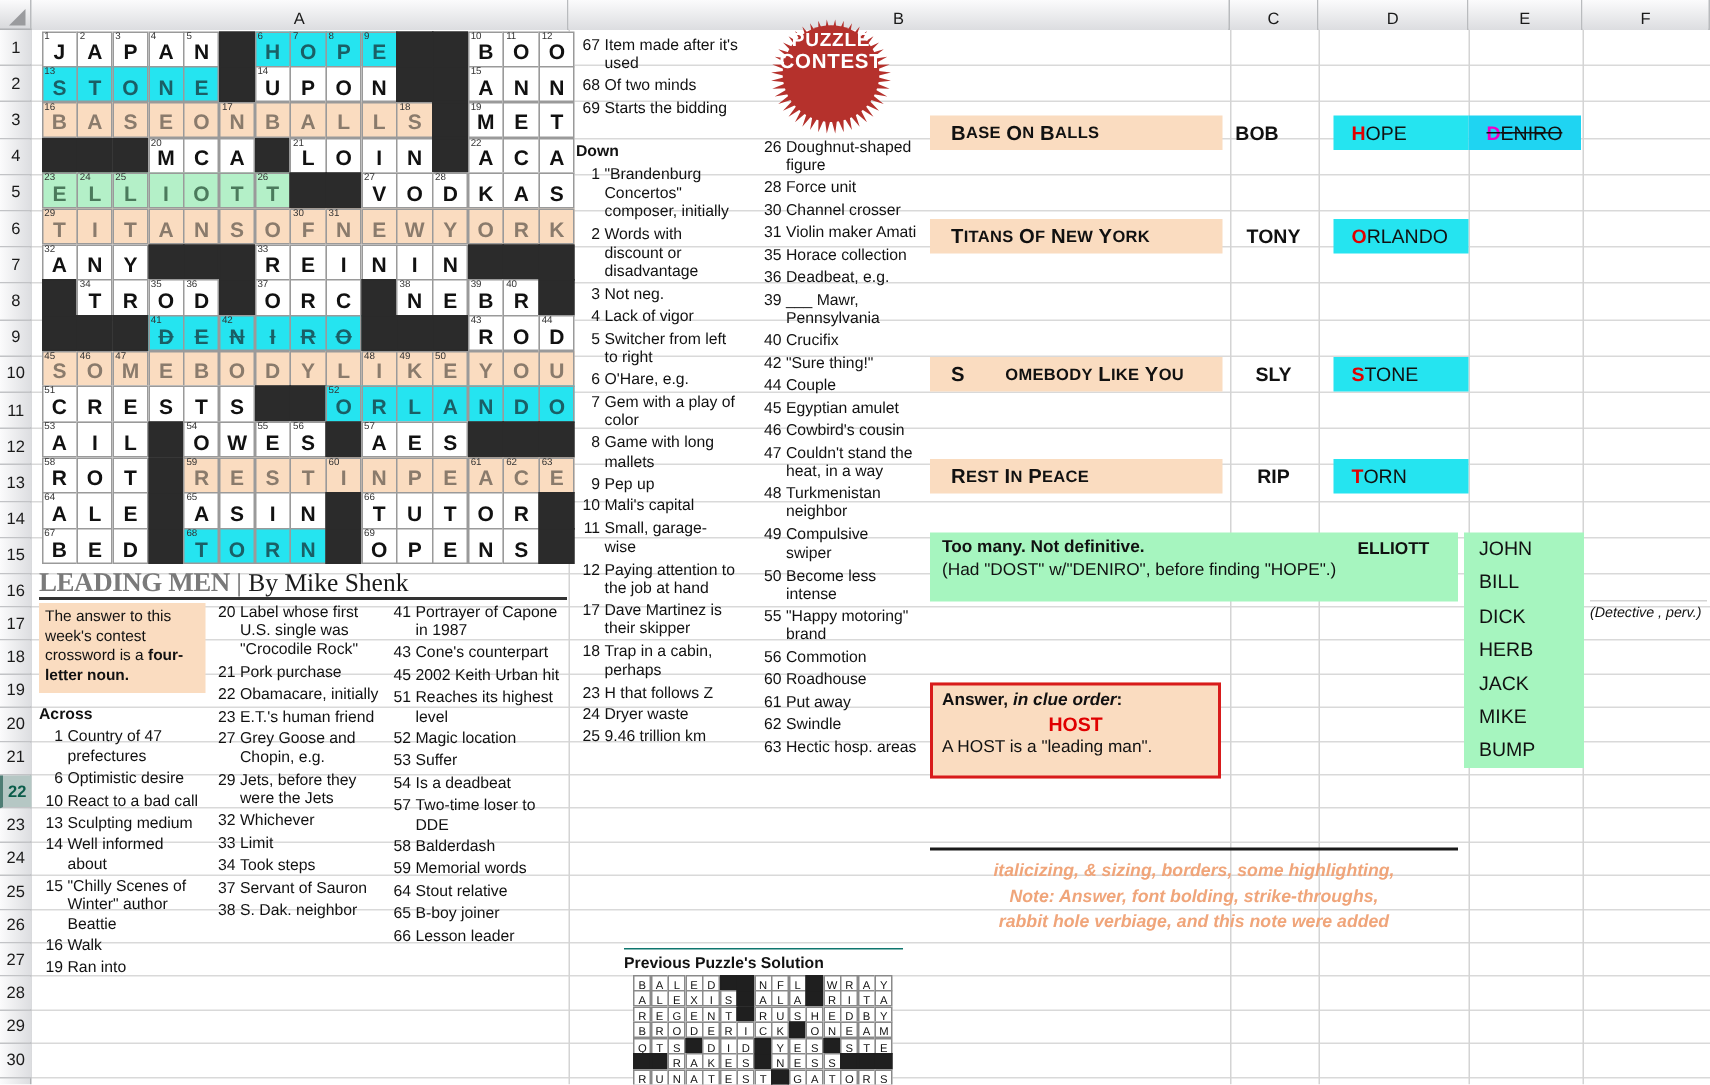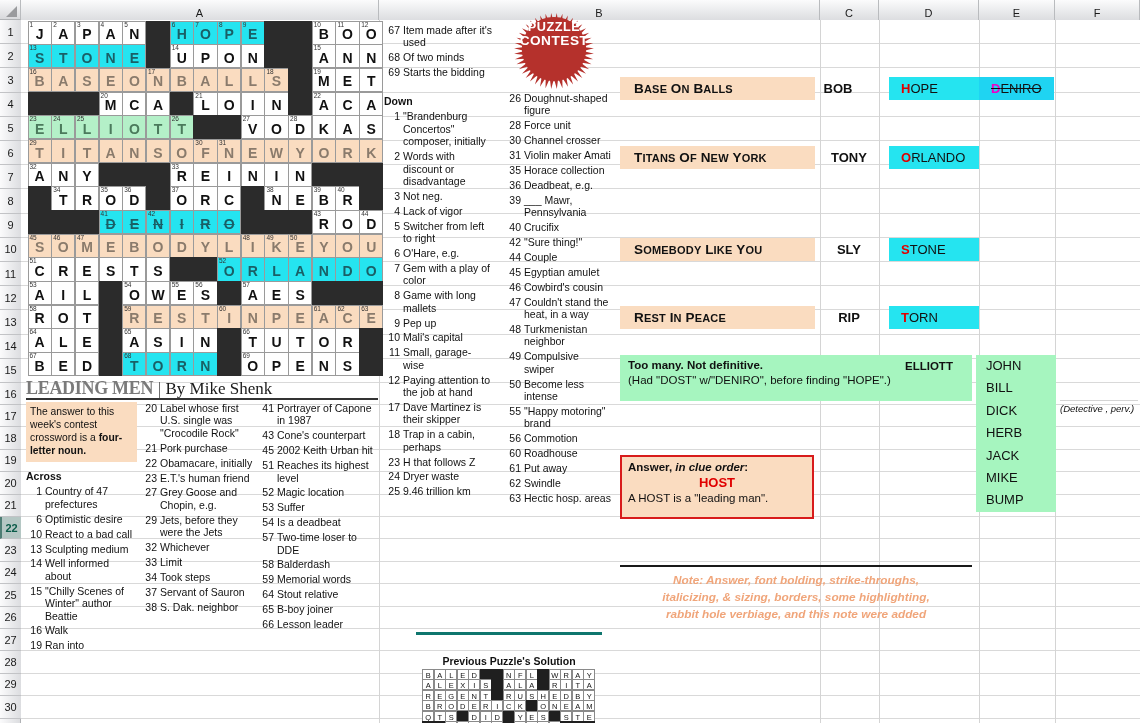--- a/index.html
+++ b/index.html
@@ -107,22 +107,22 @@
     background:#fadcc0; font-size:10.3px; line-height:13px; color:#111;
     padding:3px 4px;
   }
   #notebox b { font-weight:bold; }
 
   
   #seal { position:absolute; left:505px; top:12px; width:98px; height:82px; }
 
   
   #prev { position:absolute; left:416px; top:632px; width:186px; }
-  #prev .hd { text-align:center; font-weight:bold; font-size:10.5px; color:#111; margin-bottom:2px;
-              border-top:3px solid #0f766e; padding-top:20px;}
+  #prev .hd { font-weight:bold; font-size:10.5px; color:#111; margin-bottom:2px;
+              border-top:1px solid #0f766e; padding-top:3px;}
   #prev .mini { display:flex; flex-direction:column; align-items:center; }
   #prev .mrow { display:flex; }
   #prev .mc { width:12px; height:11px; border:1px solid #8a8a8a; margin:-0.5px 0 0 -0.5px;
               font-size:7.5px; line-height:11px; text-align:center; color:#111;
               font-family:"Liberation Sans",sans-serif; background:#fff; }
   #prev .mc.b { background:#1f1f1f; border-color:#1f1f1f; }
 
   
   .acell {
     position:absolute; display:flex; align-items:center;
@@ -1427,21 +1427,21 @@
       <span class="rest">ENIRO</span>
   </div>
 
   <div class="acell lbl-cell" style="left:620px; top:146px; width:195px; height:23px;"><span style="font-size: 13.5px;">T</span><span style="font-size: 11px;">ITANS</span>&nbsp;<span style="font-size: 13.5px;">O</span><span style="font-size: 11px;">F</span>&nbsp;<span style="font-size: 13.5px;">N</span><span style="font-size: 11px;">EW</span>&nbsp;<span style="font-size: 13.5px;">Y</span><span style="font-size: 11px;">ORK</span></div>
   <div class="acell val-cell" style="left:820px; top:146px; width:58px; height:23px;">TONY</div>
   <div class="acell hl-cell" style="left:889px; top:146px; width:90px; height:23px;">
     <span class="first">O</span>
       <span class="rest">RLANDO</span>
   </div>
 
-  <div class="acell lbl-cell" style="left:620px; top:238px; width:195px; height:23px;"><span style="font-size: 13.5px;">S</span><span style="font-size: 11px;">OMEBODY</span>&nbsp;<span style="font-size: 13.5px;">L</span><span style="font-size: 11px;">IKE</span>&nbsp;<span style="font-size: 13.5px;">Y</span><span style="font-size: 11px;">OU</span></div>
+  <div class="acell lbl-cell" style="left:620px; top:238px; width:195px; height:23px;"><span style="font-size: 13.5px;">S</span><span style="font-size: 11px; padding-left: 27px;">OMEBODY</span>&nbsp;<span style="font-size: 13.5px;">L</span><span style="font-size: 11px;">IKE</span>&nbsp;<span style="font-size: 13.5px;">Y</span><span style="font-size: 11px;">OU</span></div>
   <div class="acell val-cell" style="left:820px; top:238px; width:58px; height:23px;">SLY</div>
   <div class="acell hl-cell" style="left:889px; top:238px; width:90px; height:23px;">
     <span class="first">S</span>
       <span class="rest">TONE</span>
   </div>
 
   <div class="acell lbl-cell" style="left:620px; top:306px; width:195px; height:23px;"><span style="font-size: 13.5px;">R</span><span style="font-size: 11px;">EST</span>&nbsp;<span style="font-size: 13.5px;">I</span><span style="font-size: 11px;">N</span>&nbsp;<span style="font-size: 13.5px;">P</span><span style="font-size: 11px;">EACE</span></div>
   <div class="acell val-cell" style="left:820px; top:306px; width:58px; height:23px;">RIP</div>
   <div class="acell hl-cell" style="left:889px; top:306px; width:90px; height:23px;">
     <span class="first">T</span>
@@ -1475,18 +1475,18 @@
   <div id="answerbox">
     <div class="a1">
       <span>Answer,</span>
       <i>in clue order</i><span>:</span>
     </div>
     <div class="a2">HOST</div>
     <div class="a3">A HOST is a "leading man".</div>
   </div>
 
   <div id="bignote">
+    <div>italicizing, &amp; sizing, borders, some highlighting,</div>
     <div>Note:  Answer, font bolding, strike-throughs,</div>
-    <div>italicizing, &amp; sizing, borders, some highlighting,</div>
     <div>rabbit hole verbiage, and this note were added</div>
   </div>
 
 </div>
 
 </body></html>

